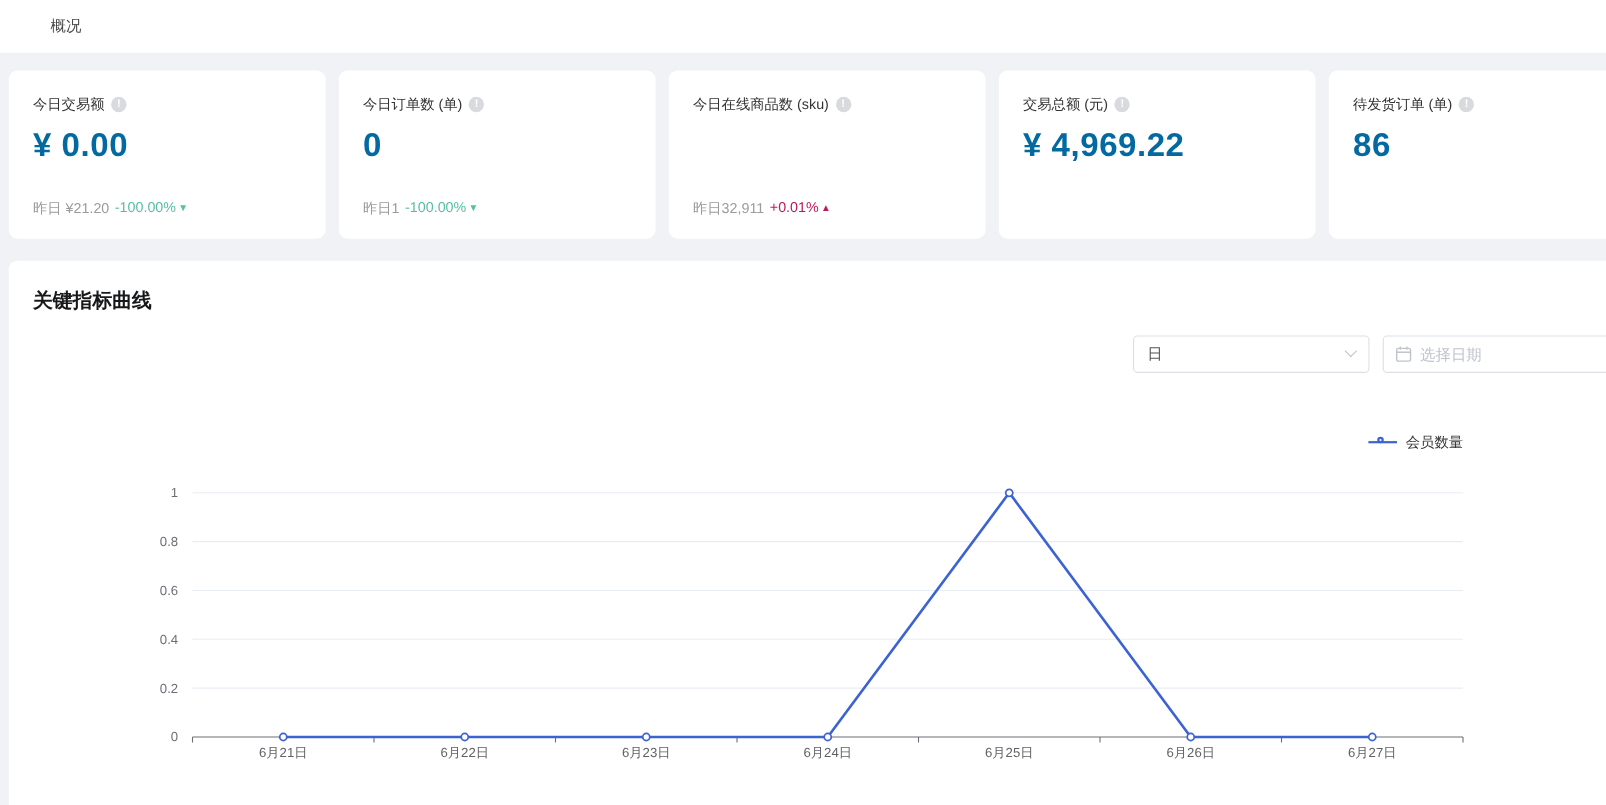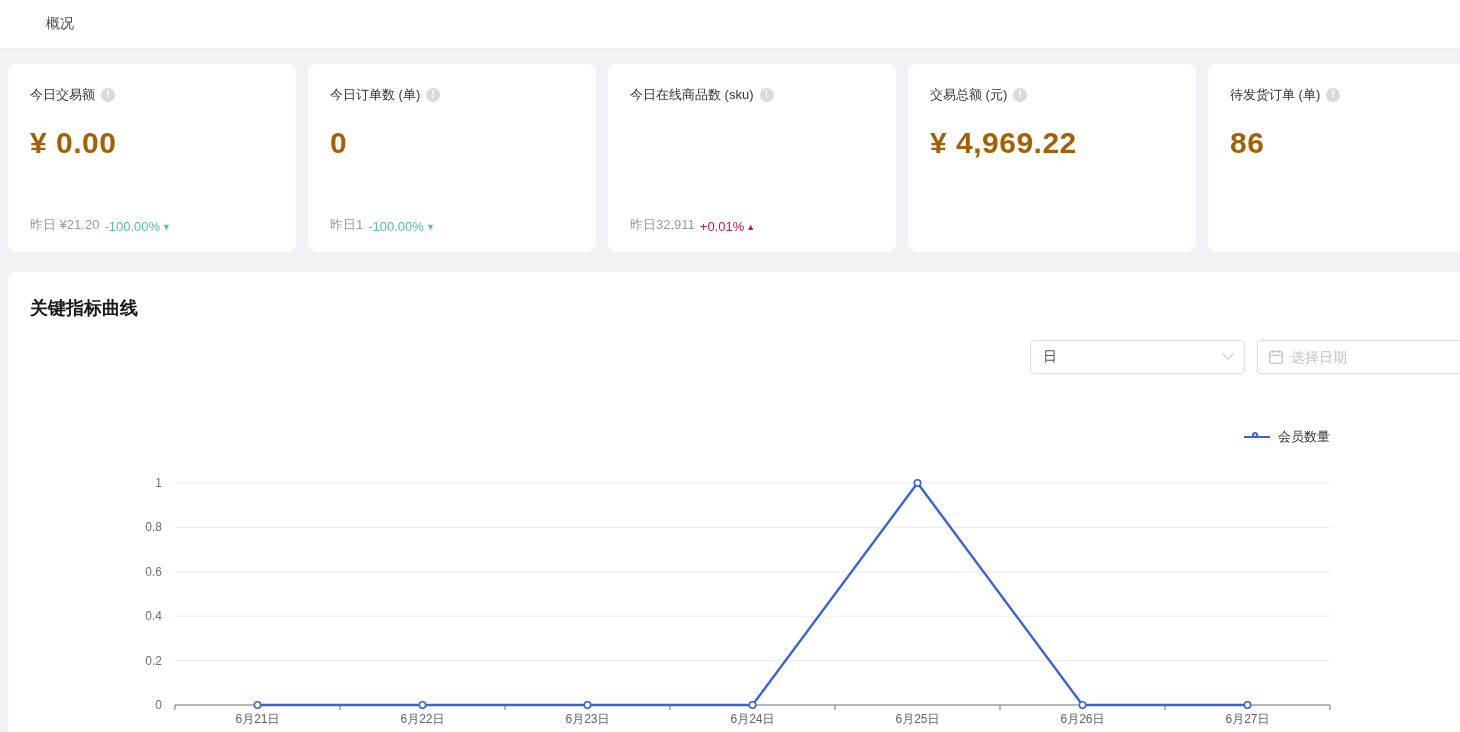--- a/index.html
+++ b/index.html
@@ -12,37 +12,37 @@
   .topbar {
     height:49px; background:#fff; border-bottom:1px solid #f0f0f0;
     display:flex; align-items:center; padding-left:46px;
   }
   .topbar-title { font-size:14px; color:#4a4a4a; }
   
   .cards-row {
     display:flex; gap:12px; padding-left:8px; margin-top:15px; width:1520px;
   }
   .stat-card {
-    width:288px; min-width:288px; height:188px; background:#fff;
+    width:288px; min-width:288px; height:153px; background:#fff;
     border-radius:8px; padding:20px 22px; position:relative;
   }
   .card-title-row { display:flex; align-items:center; gap:6px; margin-top:2px; }
   .card-title { font-size:13px; color:#333; }
   .info-icon {
     width:14px; height:14px; border-radius:50%; background:#d8dade;
     color:#fff; font-size:10px; line-height:14px; text-align:center;
     font-weight:bold; display:inline-block; cursor:pointer; flex:0 0 auto;
   }
   .card-value {
-    margin-top:22px; font-size:30px; font-weight:600; color:#a16207;
+    margin-top:12px; font-size:30px; font-weight:600; color:#0369a1;
     letter-spacing:0.5px;
   }
   .card-footer {
     position:absolute; left:22px; bottom:18px; font-size:13px; color:#9b9b9b;
-    display:flex; align-items:flex-end; gap:5px; white-space:nowrap;
+    display:flex; align-items:flex-start; gap:5px; white-space:nowrap;
   }
   .footer-change.down { color:#56bfa5; }
   .footer-change.up   { color:#be185d; }
   .change-arrow { font-size:9px; margin-left:2px; position:relative; top:-1px; }
   
   .chart-panel {
     margin-left:8px; margin-top:20px; width:1452px; height:500px;
     background:#fff; border-radius:8px 0 0 0; position:relative;
   }
   .panel-title {

